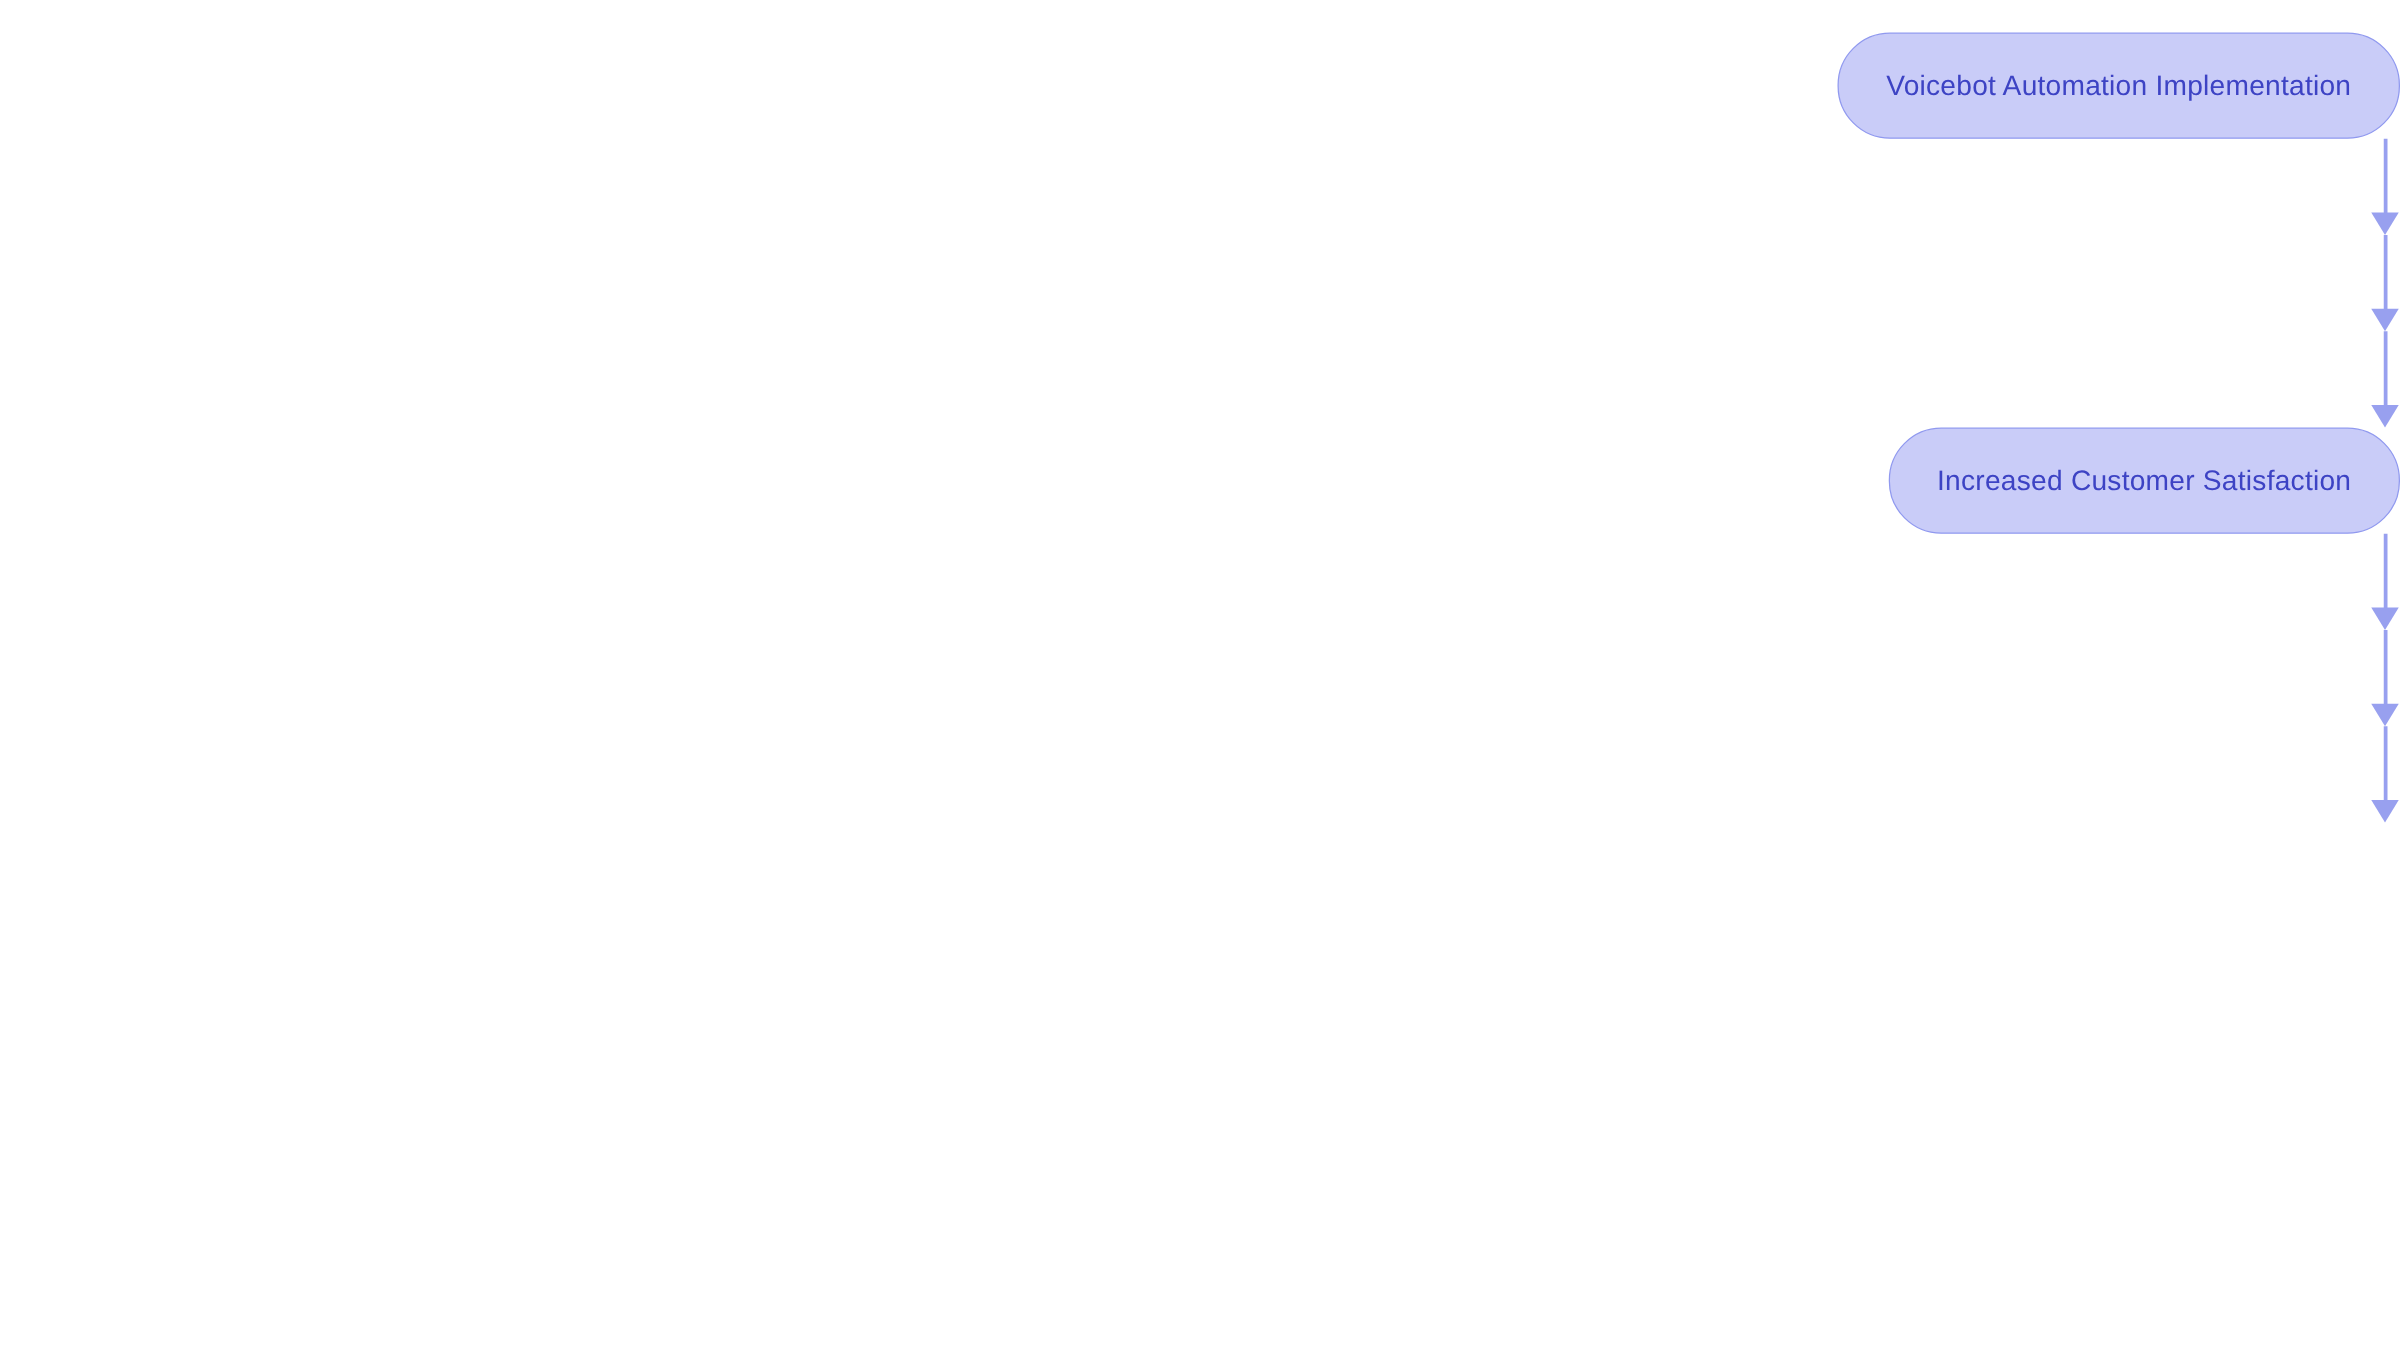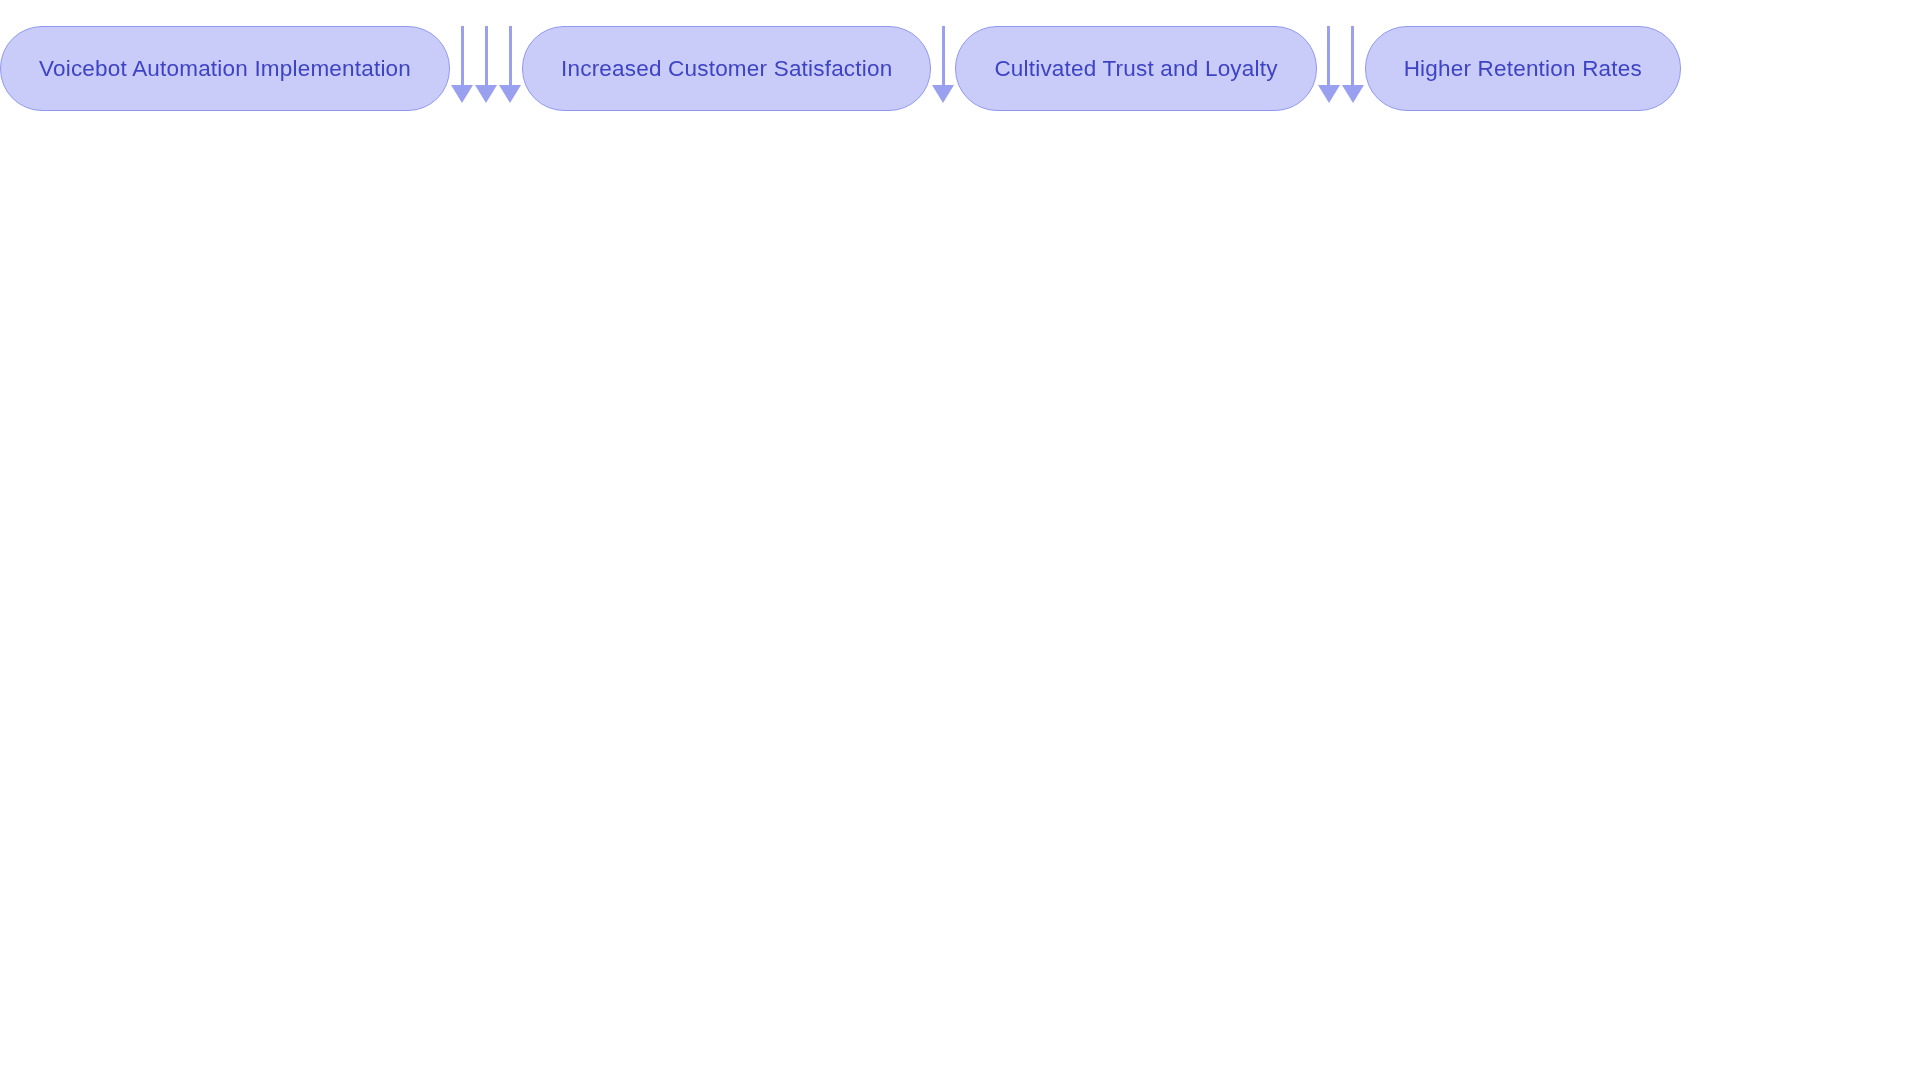--- a/index.html
+++ b/index.html
@@ -5,22 +5,22 @@
   html, body {
     margin: 0;
     padding: 0;
   }
   .canvas {
     width: 1920px;
     height: 1083px;
     background: var(--background, #ffffff);
     overflow: hidden;
     display: flex;
-    flex-direction: row;
-    align-items: flex-start;
+    flex-direction: column;
+    align-items: flex-end;
     padding-top: 26px;
     box-sizing: border-box;
     font-family: "Liberation Sans", "DejaVu Sans", sans-serif;
   }
   .node {
     height: 85px;
     box-sizing: border-box;
     display: flex;
     align-items: center;
     justify-content: center;
@@ -85,32 +85,26 @@
 
   <div class="node">
     <span>Increased Customer Satisfaction</span>
   </div>
 
   <div class="connector">
     <div class="line"></div>
     <div class="head"></div>
   </div>
 
-  <div class="node">
-    <span>Cultivated Trust and Loyalty</span>
-  </div>
 
   <div class="connector">
     <div class="line"></div>
     <div class="head"></div>
   </div>
 
 
   <div class="connector">
     <div class="line"></div>
     <div class="head"></div>
   </div>
 
-  <div class="node">
-    <span>Higher Retention Rates</span>
-  </div>
 
 </div>
 
 </body></html>

